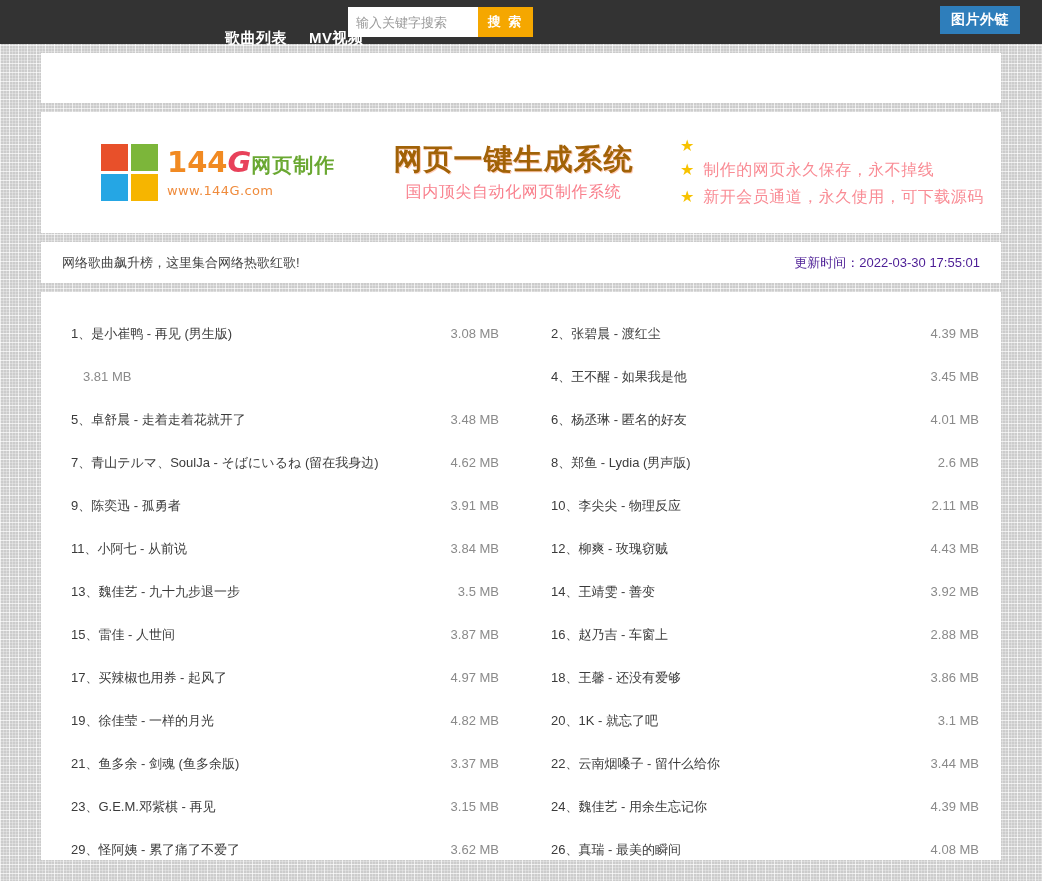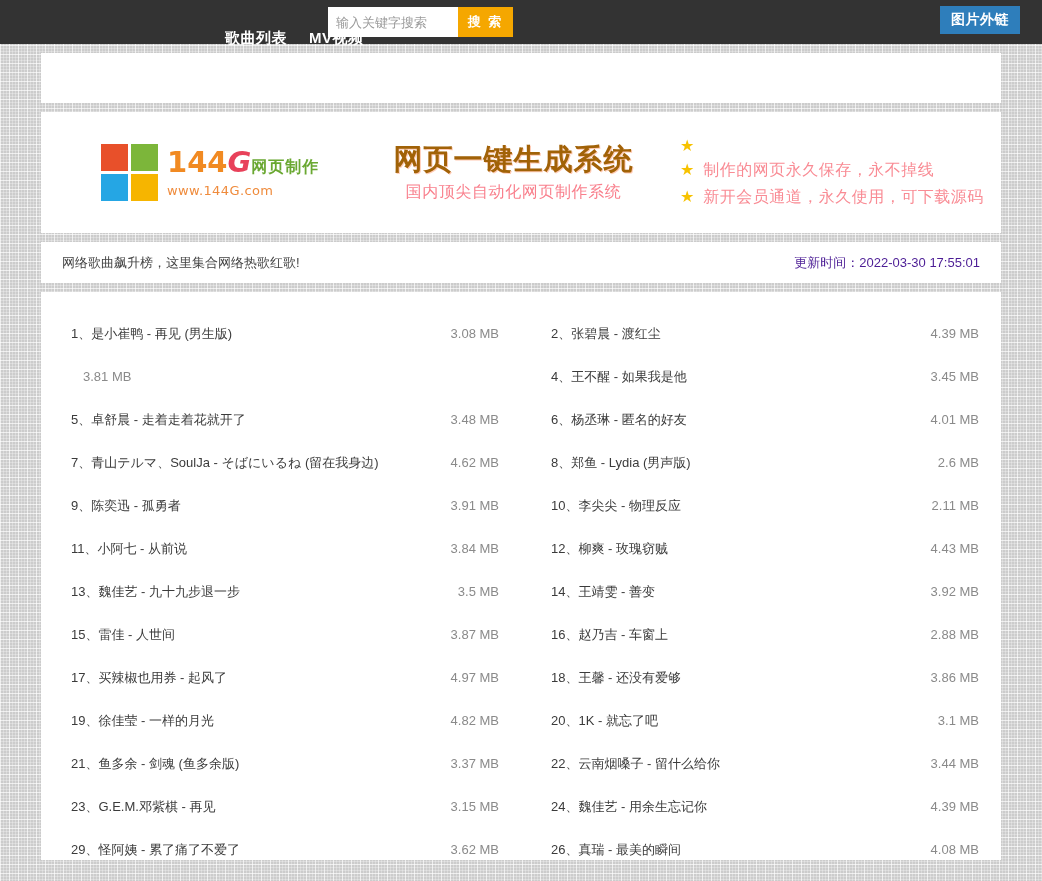--- a/index.html
+++ b/index.html
@@ -39,21 +39,21 @@
   .nav-link {
     color: #ffffff;
     font-size: 15px;
     font-weight: bold;
     letter-spacing: 0.5px;
     cursor: pointer;
     white-space: nowrap;
   }
   #search-wrap {
     position: absolute;
-    left: 328px;
+    left: 348px;
     top: 7px;
     display: flex;
     height: 38px;
   }
   #search-input {
     width: 130px;
     height: 30px;
     border: none;
     outline: none;
     background: #ffffff;
@@ -150,21 +150,21 @@
   .sq-br { background: #f6b500; }
   #logo-text { margin-left: 9px; line-height: 1; }
   #logo-main {
     font-size: 29px;
     font-weight: bold;
     white-space: nowrap;
     font-family: "DejaVu Sans", sans-serif;
   }
   .logo-144 { color: #f18a22; }
   .logo-g { color: #e8415a; font-style: italic; }
-  .logo-cn { color: #6aa832; font-size: 16px; letter-spacing: 1px; }
+  .logo-cn { color: #6aa832; font-size: 20px; letter-spacing: 1px; }
   #logo-url {
     margin-top: 7px;
     font-size: 13px;
     color: #ef8b3c;
     font-family: "DejaVu Sans", sans-serif;
     letter-spacing: 0.4px;
   }
   
   #slogan-block {
     width: 265px;

